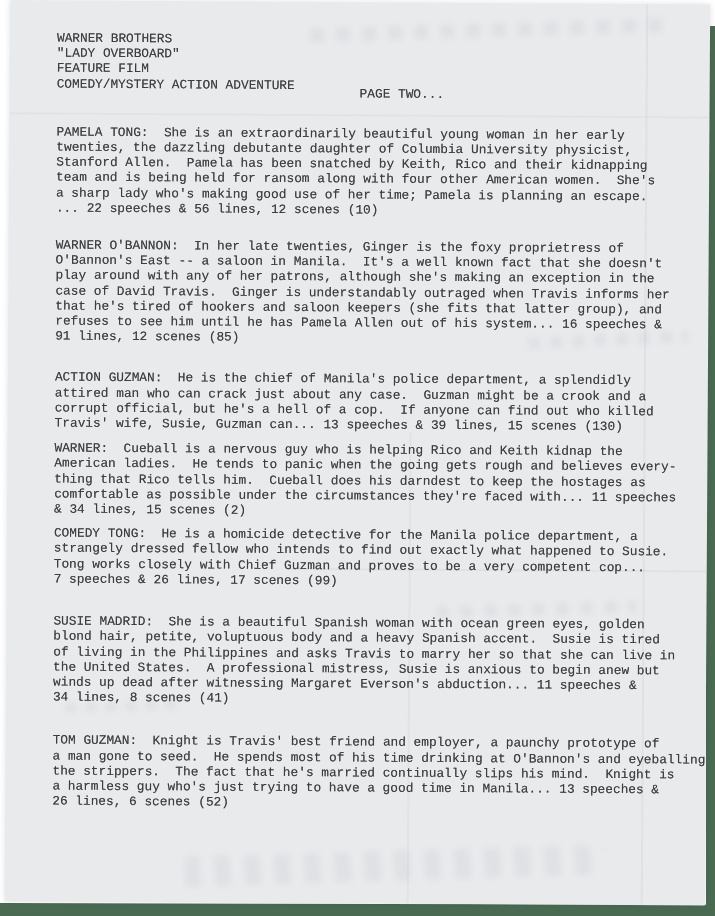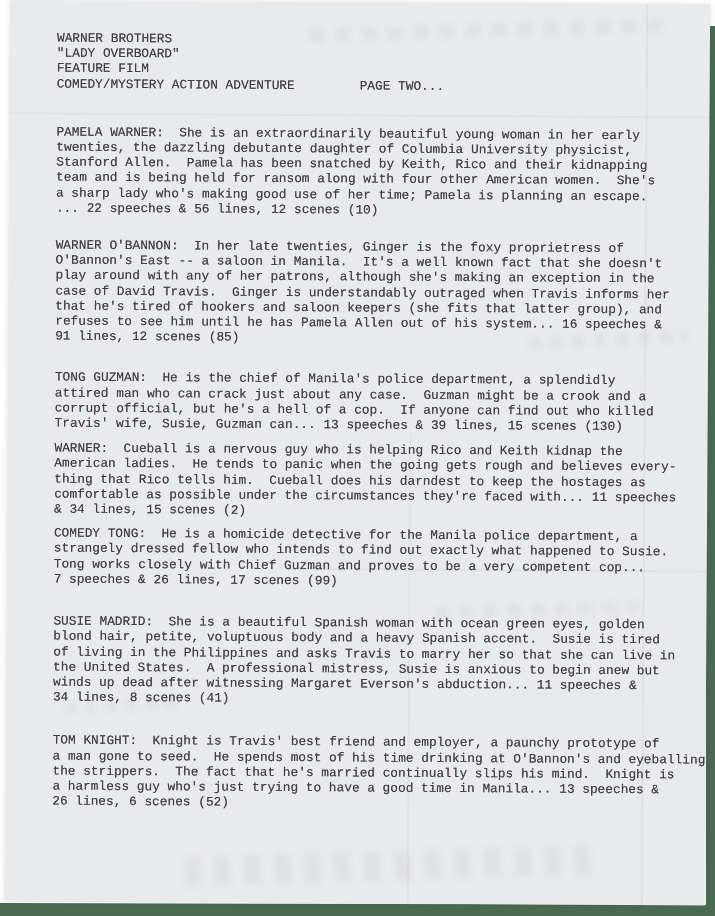--- a/index.html
+++ b/index.html
@@ -43,21 +43,21 @@
   .g5{left:60px;top:700px;width:120px;height:10px;background:repeating-linear-gradient(90deg,#6a6a7a 0 10px,transparent 10px 20px);transform:rotate(-2deg);}
 
   
   .text-col{
     position:absolute;left:47px;top:30px;width:662px;
     font-size:12.8px;line-height:15.2px;
     color:#3e3e40;
     text-shadow:0 0 0.6px rgba(62,62,64,0.65);
   }
   .hline{white-space:pre;position:relative;}
-  .page-label{position:absolute;left:303px;top:0;white-space:pre;}
+  .page-label{position:absolute;left:303px;top:8px;white-space:pre;}
   .header-block{margin:0 0 33px 0;}
   .para{white-space:pre-wrap;margin:0;}
   .para span{white-space:pre-wrap;}
 </style>
 </head>
 <body>
 
 <div class="edge-right"></div>
 <div class="edge-bottom"></div>
 
@@ -74,36 +74,36 @@
 
   <div class="text-col">
 
     <div class="header-block">
       <div class="hline">WARNER BROTHERS</div>
       <div class="hline">"LADY OVERBOARD"</div>
       <div class="hline">FEATURE FILM</div>
       <div class="hline"><span>COMEDY/MYSTERY ACTION ADVENTURE</span><span class="page-label">PAGE TWO...</span></div>
     </div>
 
-    <p class="para" style="margin-bottom:22px"><span>PAMELA WARNER:</span><span>  She is an extraordinarily beautiful young woman in her early
+    <p class="para" style="margin-bottom:22px"><span>PAMELA TONG:</span><span>  She is an extraordinarily beautiful young woman in her early
 twenties, the dazzling debutante daughter of Columbia University physicist,
 Stanford Allen.  Pamela has been snatched by Keith, Rico and their kidnapping
 team and is being held for ransom along with four other American women.  She's
 a sharp lady who's making good use of her time; Pamela is planning an escape.
 ... 22 speeches &amp; 56 lines, 12 scenes (10)</span></p>
 
     <p class="para" style="margin-bottom:26px"><span>WARNER O'BANNON:</span><span>  In her late twenties, Ginger is the foxy proprietress of
 O'Bannon's East -- a saloon in Manila.  It's a well known fact that she doesn't
 play around with any of her patrons, although she's making an exception in the
 case of David Travis.  Ginger is understandably outraged when Travis informs her
 that he's tired of hookers and saloon keepers (she fits that latter group), and
 refuses to see him until he has Pamela Allen out of his system... 16 speeches &amp;
 91 lines, 12 scenes (85)</span></p>
 
-    <p class="para" style="margin-bottom:10px"><span>TONG GUZMAN:</span><span>  He is the chief of Manila's police department, a splendidly
+    <p class="para" style="margin-bottom:10px"><span>ACTION GUZMAN:</span><span>  He is the chief of Manila's police department, a splendidly
 attired man who can crack just about any case.  Guzman might be a crook and a
 corrupt official, but he's a hell of a cop.  If anyone can find out who killed
 Travis' wife, Susie, Guzman can... 13 speeches &amp; 39 lines, 15 scenes (130)</span></p>
 
     <p class="para" style="margin-bottom:9px"><span>WARNER:</span><span>  Cueball is a nervous guy who is helping Rico and Keith kidnap the
 American ladies.  He tends to panic when the going gets rough and believes every-
 thing that Rico tells him.  Cueball does his darndest to keep the hostages as
 comfortable as possible under the circumstances they're faced with... 11 speeches
 &amp; 34 lines, 15 scenes (2)</span></p>
 
@@ -112,20 +112,20 @@
 Tong works closely with Chief Guzman and proves to be a very competent cop...
 7 speeches &amp; 26 lines, 17 scenes (99)</span></p>
 
     <p class="para" style="margin-bottom:28px"><span>SUSIE MADRID:</span><span>  She is a beautiful Spanish woman with ocean green eyes, golden
 blond hair, petite, voluptuous body and a heavy Spanish accent.  Susie is tired
 of living in the Philippines and asks Travis to marry her so that she can live in
 the United States.  A professional mistress, Susie is anxious to begin anew but
 winds up dead after witnessing Margaret Everson's abduction... 11 speeches &amp;
 34 lines, 8 scenes (41)</span></p>
 
-    <p class="para" style="margin-bottom:0"><span>TOM KNIGHT:</span><span>  Knight is Travis' best friend and employer, a paunchy prototype of
+    <p class="para" style="margin-bottom:0"><span>TOM GUZMAN:</span><span>  Knight is Travis' best friend and employer, a paunchy prototype of
 a man gone to seed.  He spends most of his time drinking at O'Bannon's and eyeballing
 the strippers.  The fact that he's married continually slips his mind.  Knight is
 a harmless guy who's just trying to have a good time in Manila... 13 speeches &amp;
 26 lines, 6 scenes (52)</span></p>
 
   </div>
 </div>
 
 </body></html>

